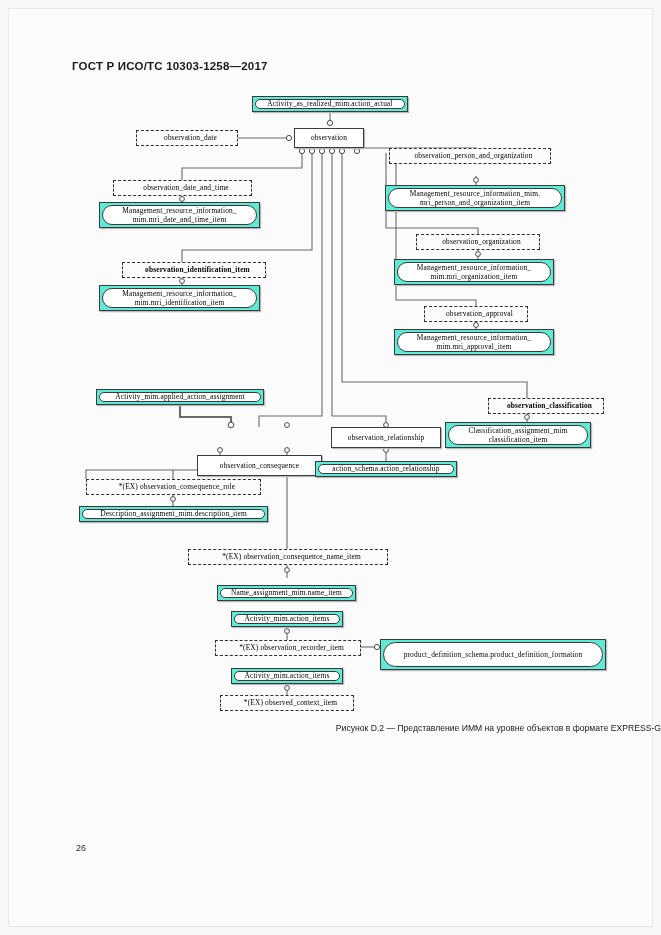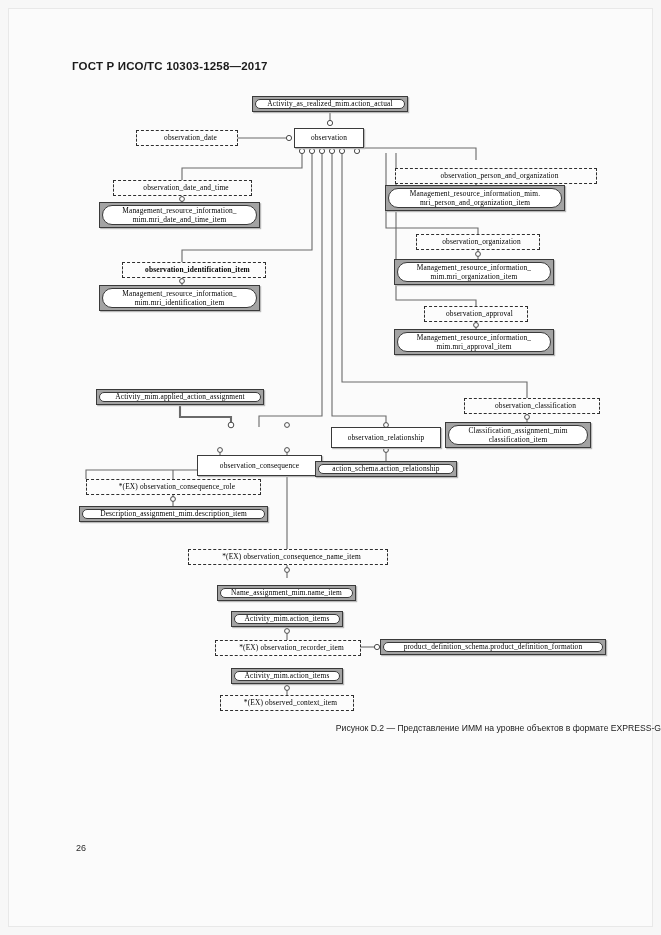--- a/index.html
+++ b/index.html
@@ -105,21 +105,21 @@
     border: 1px dashed #2e2e2e;
   }
   .n-dashed .lbl {
     display: block;
     border-left: 1px solid transparent;
     padding-left: 6px;
   }
 
   
   .n-ext {
-    background: #a3a3a3;
+    background: #5eead4;
     border: 1px solid #3a3a3a;
     box-shadow: 1.2px 1.2px 0 0 #b9b9b9;
     padding: 2px;
   }
   .n-ext .inner {
     width: 100%;
     height: 100%;
     border: 1px solid #3a3a3a;
     border-radius: 999px;
     background: #ffffff;
@@ -210,48 +210,48 @@
         <circle cx="173" cy="499" r="2.4"></circle>
         <circle cx="287" cy="570" r="2.4"></circle>
         <circle cx="287" cy="631" r="2.4"></circle>
         <circle cx="287" cy="688" r="2.4"></circle>
         <circle cx="377" cy="647" r="2.6"></circle>
       </g>
     </svg>
   <div class="node n-ext" style="left: 252px; top: 96px; width: 156px; height: 16px;"><div class="inner">Activity_as_realized_mim.action_actual</div></div>
       <div class="node n-dashed" style="left: 136px; top: 130px; width: 102px; height: 16px;"><span class="lbl">observation_date</span></div>
       <div class="node n-plain" style="left: 294px; top: 128px; width: 70px; height: 20px;"><span class="lbl">observation</span></div>
-      <div class="node n-dashed" style="left: 389px; top: 168px; width: 202px; height: 16px; margin-left: 6px;"><span class="lbl">observation_person_and_organization</span></div>
+      <div class="node n-dashed" style="left: 389px; top: 148px; width: 162px; height: 16px;"><span class="lbl">observation_person_and_organization</span></div>
       <div class="node n-ext two-line" style="left: 385px; top: 185px; width: 180px; height: 26px;"><div class="inner">Management_resource_information_mim.
 mri_person_and_organization_item</div></div>
       <div class="node n-dashed" style="left: 113px; top: 180px; width: 139px; height: 16px;"><span class="lbl">observation_date_and_time</span></div>
       <div class="node n-ext two-line" style="left: 99px; top: 202px; width: 161px; height: 26px;"><div class="inner">Management_resource_information_
 mim.mri_date_and_time_item</div></div>
       <div class="node n-dashed" style="left: 416px; top: 234px; width: 124px; height: 16px;"><span class="lbl">observation_organization</span></div>
       <div class="node n-ext two-line" style="left: 394px; top: 259px; width: 160px; height: 26px;"><div class="inner">Management_resource_information_
 mim.mri_organization_item</div></div>
       <div class="node n-dashed" style="left: 122px; top: 262px; width: 144px; height: 16px; font-weight: bold;"><span class="lbl">observation_identification_item</span></div>
       <div class="node n-ext two-line" style="left: 99px; top: 285px; width: 161px; height: 26px;"><div class="inner">Management_resource_information_
 mim.mri_identification_item</div></div>
       <div class="node n-dashed" style="left: 424px; top: 306px; width: 104px; height: 16px;"><span class="lbl">observation_approval</span></div>
       <div class="node n-ext two-line" style="left: 394px; top: 329px; width: 160px; height: 26px;"><div class="inner">Management_resource_information_
 mim.mri_approval_item</div></div>
       <div class="node n-ext" style="left: 96px; top: 389px; width: 168px; height: 16px;"><div class="inner">Activity_mim.applied_action_assignment</div></div>
-      <div class="node n-dashed" style="left: 464px; top: 398px; width: 136px; height: 16px;"><span class="lbl">observation_classification</span></div>
+      <div class="node n-dashed" style="left: 488px; top: 398px; width: 116px; height: 16px; font-weight: bold;"><span class="lbl">observation_classification</span></div>
       <div class="node n-plain" style="left: 197px; top: 427px; width: 125px; height: 21px; margin-top: 28px;"><span class="lbl">observation_consequence</span></div>
       <div class="node n-plain" style="left: 331px; top: 427px; width: 110px; height: 21px;"><span class="lbl">observation_relationship</span></div>
       <div class="node n-ext two-line" style="left: 445px; top: 422px; width: 146px; height: 26px;"><div class="inner">Classification_assignment_mim
 classification_item</div></div>
       <div class="node n-ext" style="left: 315px; top: 461px; width: 142px; height: 16px;"><div class="inner">action_schema.action_relationship</div></div>
       <div class="node n-dashed" style="left: 86px; top: 479px; width: 175px; height: 16px;"><span class="lbl">*(EX) observation_consequence_role</span></div>
       <div class="node n-ext" style="left: 79px; top: 506px; width: 189px; height: 16px;"><div class="inner">Description_assignment_mim.description_item</div></div>
       <div class="node n-dashed" style="left: 188px; top: 549px; width: 200px; height: 16px;"><span class="lbl">*(EX) observation_consequence_name_item</span></div>
       <div class="node n-ext" style="left: 217px; top: 578px; width: 139px; height: 16px; margin-top: 7px;"><div class="inner">Name_assignment_mim.name_item</div></div>
       <div class="node n-ext" style="left: 231px; top: 611px; width: 112px; height: 16px;"><div class="inner">Activity_mim.action_items</div></div>
       <div class="node n-dashed" style="left: 215px; top: 640px; width: 146px; height: 16px;"><span class="lbl">*(EX) observation_recorder_item</span></div>
-      <div class="node n-ext" style="left: 380px; top: 639px; width: 226px; height: 16px;"><div class="inner">product_definition_schema.product_definition_formation</div></div>
+      <div class="node n-ext" style="left: 380px; top: 639px; width: 226px; height: 31px;"><div class="inner">product_definition_schema.product_definition_formation</div></div>
       <div class="node n-ext" style="left: 231px; top: 668px; width: 112px; height: 16px;"><div class="inner">Activity_mim.action_items</div></div>
       <div class="node n-dashed" style="left: 220px; top: 695px; width: 134px; height: 16px;"><span class="lbl">*(EX) observed_context_item</span></div>
     </div>
 
   <div id="figure-caption">Рисунок D.2 — Представление ИММ на уровне объектов в формате EXPRESS-G</div>
   <div id="page-number">26</div>
 </div>
 
 </body></html>

